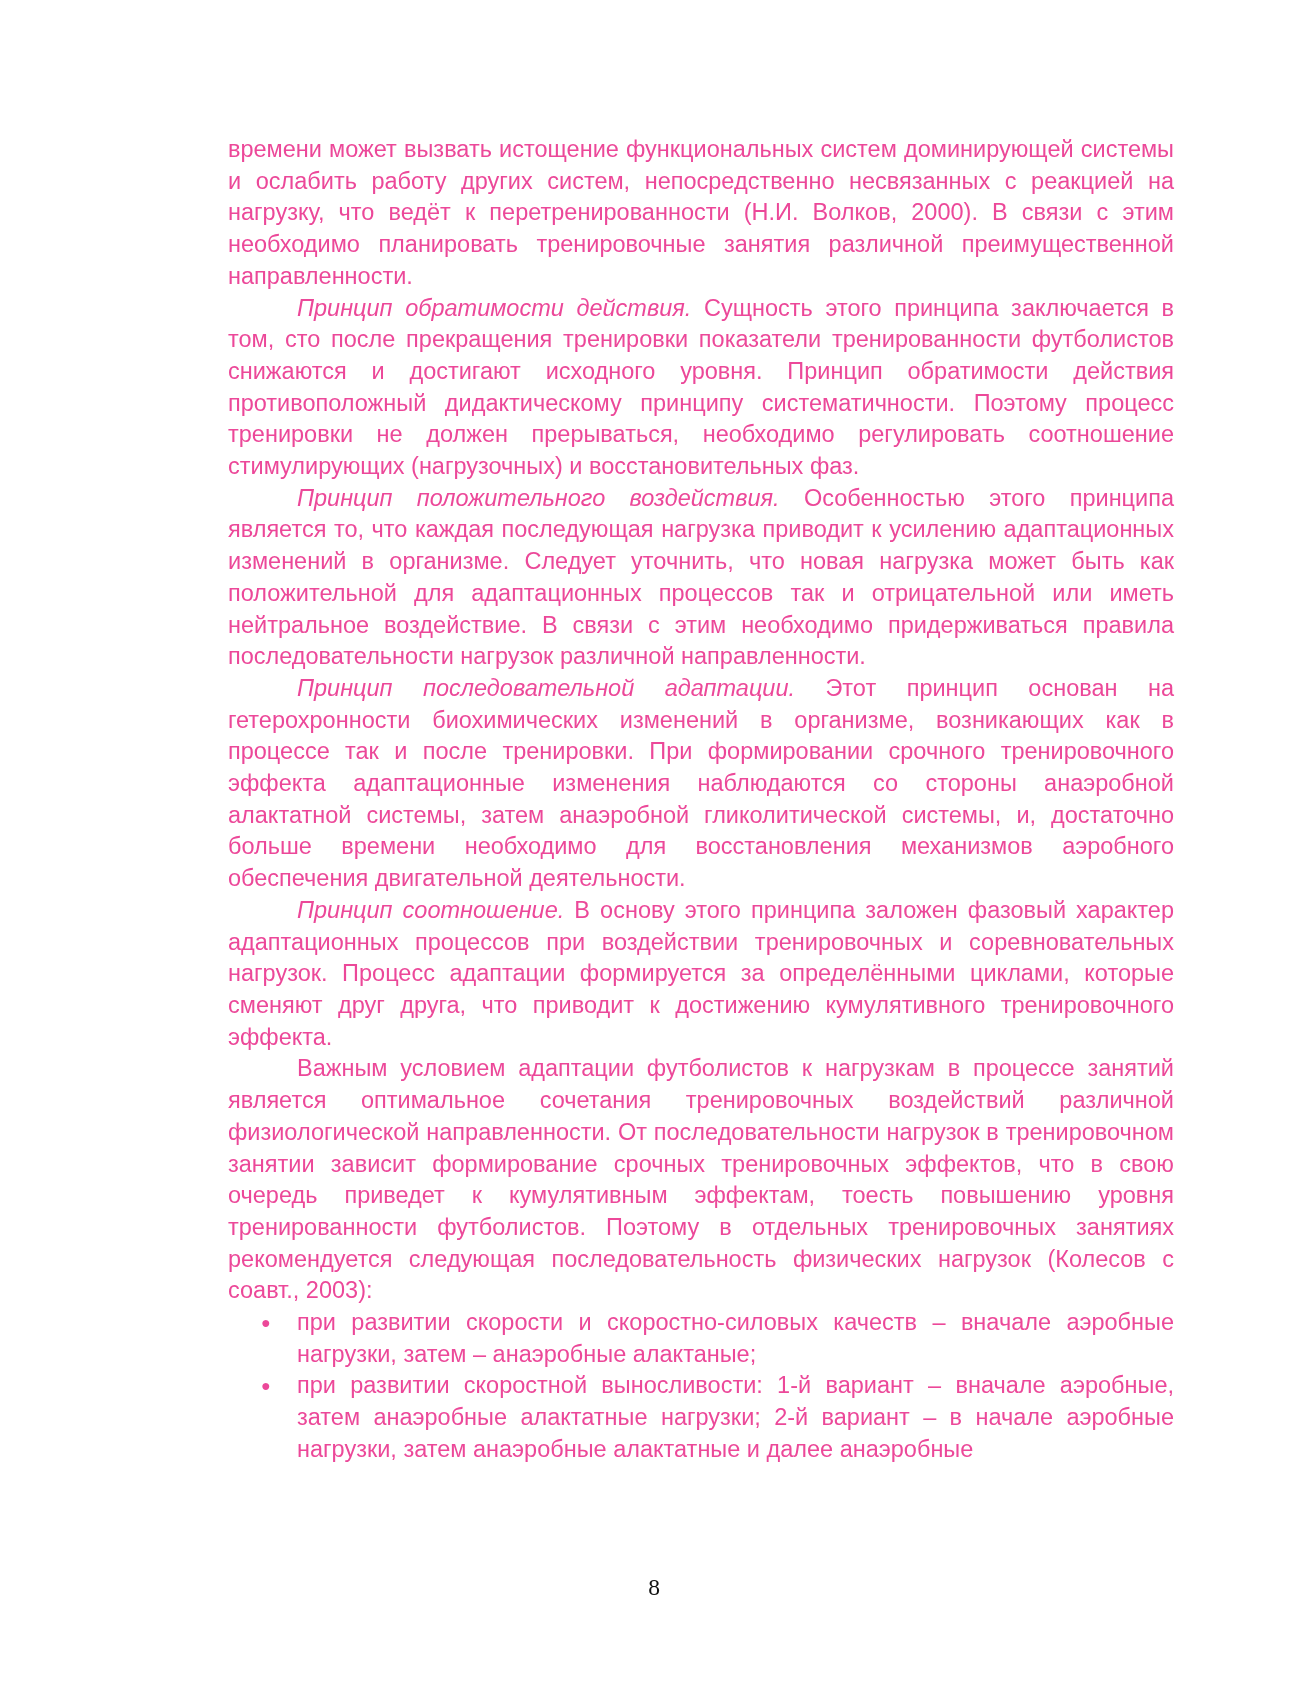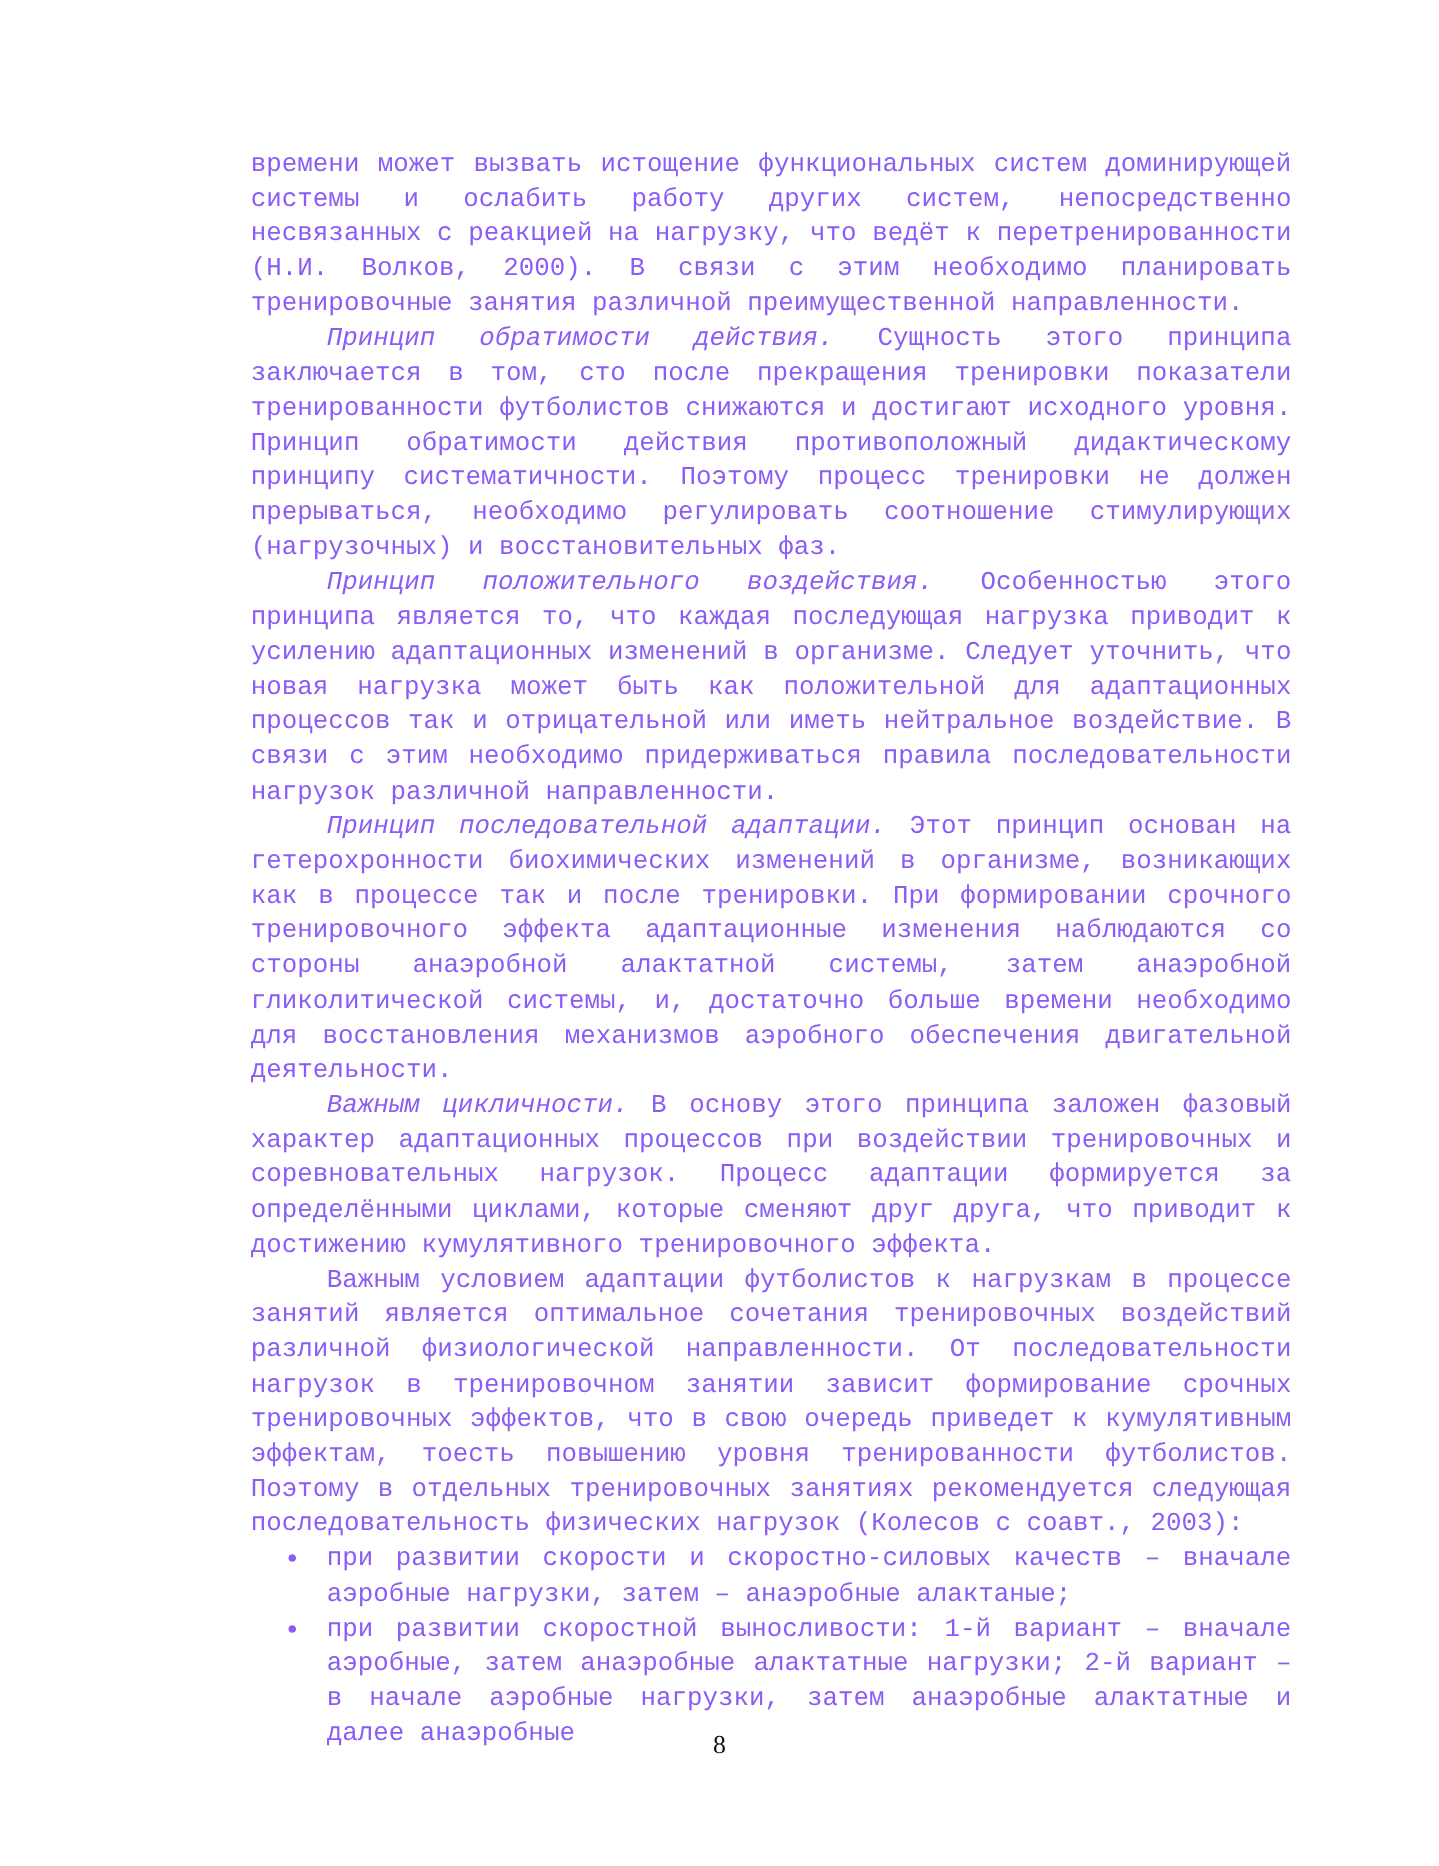--- a/index.html
+++ b/index.html
@@ -2,24 +2,24 @@
 <html><head>
 <meta charset="utf-8">
 <style>
   html, body { margin: 0; padding: 0; background: #ffffff; }
   body { width: 1308px; height: 1696px; position: relative; overflow: hidden; }
   .page {
     position: absolute;
     left: 228px;
     top: 134px;
     width: 946px;
-    font-family: Liberation Mono, monospace;
+    font-family: Liberation Sans, sans-serif;
     font-size: 23.5px;
     line-height: 31.7px;
-    color: #8b5cf6;
+    color: #ec4899;
   }
   .para {
     margin: 0;
     text-align: justify;
     text-indent: 69px;
     hyphens: none;
   }
   .para.noindent { text-indent: 0; }
   .para .lead { font-style: italic; }
   .list { list-style: none; margin: 0; padding: 0 0 0 69px; }
@@ -59,21 +59,21 @@
 
   <p class="para">
     <span class="lead">Принцип положительного воздействия.</span><span> Особенностью этого принципа является то, что каждая последующая нагрузка приводит к усилению адаптационных изменений в организме. Следует уточнить, что новая нагрузка может быть как положительной для адаптационных процессов так и отрицательной или иметь нейтральное воздействие. В связи с этим необходимо придерживаться правила последовательности нагрузок различной направленности.</span>
   </p>
 
   <p class="para">
     <span class="lead">Принцип последовательной адаптации.</span><span> Этот принцип основан на гетерохронности биохимических изменений в организме, возникающих как в процессе так и после тренировки. При формировании срочного тренировочного эффекта адаптационные изменения  наблюдаются со стороны анаэробной алактатной системы, затем анаэробной гликолитической системы, и, достаточно больше времени необходимо для восстановления механизмов аэробного обеспечения двигательной деятельности.</span>
   </p>
 
   <p class="para">
-    <span class="lead">Важным цикличности.</span><span> В основу этого принципа заложен фазовый характер адаптационных процессов при воздействии тренировочных и соревновательных нагрузок. Процесс адаптации формируется за определёнными циклами, которые сменяют друг друга, что приводит к достижению кумулятивного тренировочного эффекта.</span>
+    <span class="lead">Принцип соотношение.</span><span> В основу этого принципа заложен фазовый характер адаптационных процессов при воздействии тренировочных и соревновательных нагрузок. Процесс адаптации формируется за определёнными циклами, которые сменяют друг друга, что приводит к достижению кумулятивного тренировочного эффекта.</span>
   </p>
 
   <p class="para">
     <span>Важным условием адаптации футболистов к нагрузкам в процессе занятий является оптимальное сочетания тренировочных воздействий различной физиологической направленности. От последовательности нагрузок в тренировочном занятии зависит формирование срочных тренировочных эффектов, что в свою очередь приведет к кумулятивным эффектам, тоесть повышению уровня тренированности футболистов. Поэтому в отдельных тренировочных занятиях рекомендуется следующая последовательность физических нагрузок (Колесов с соавт., 2003):</span>
   </p>
 
   <ul class="list">
     <li>
       <span class="bullet">●</span>
       <span>при развитии скорости и скоростно-силовых качеств – вначале аэробные нагрузки, затем – анаэробные алактаные;</span>

